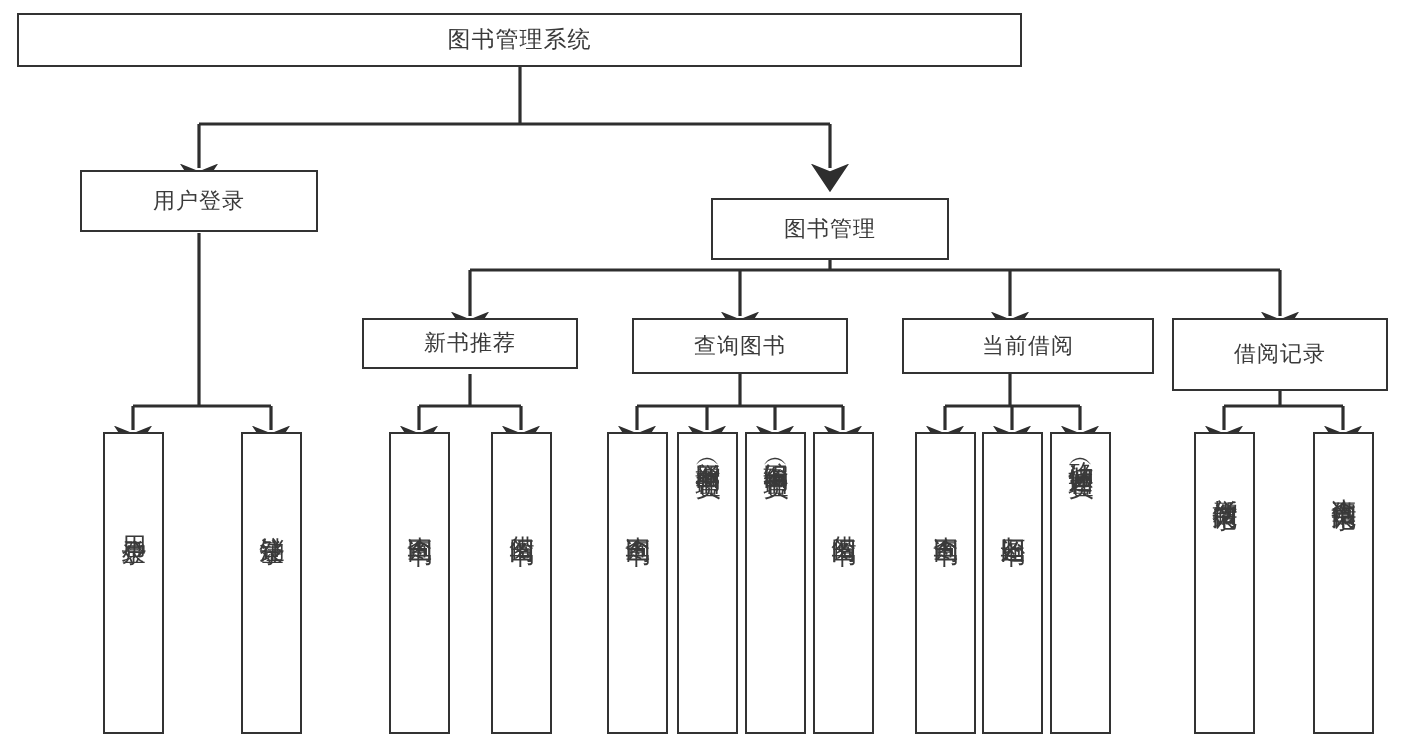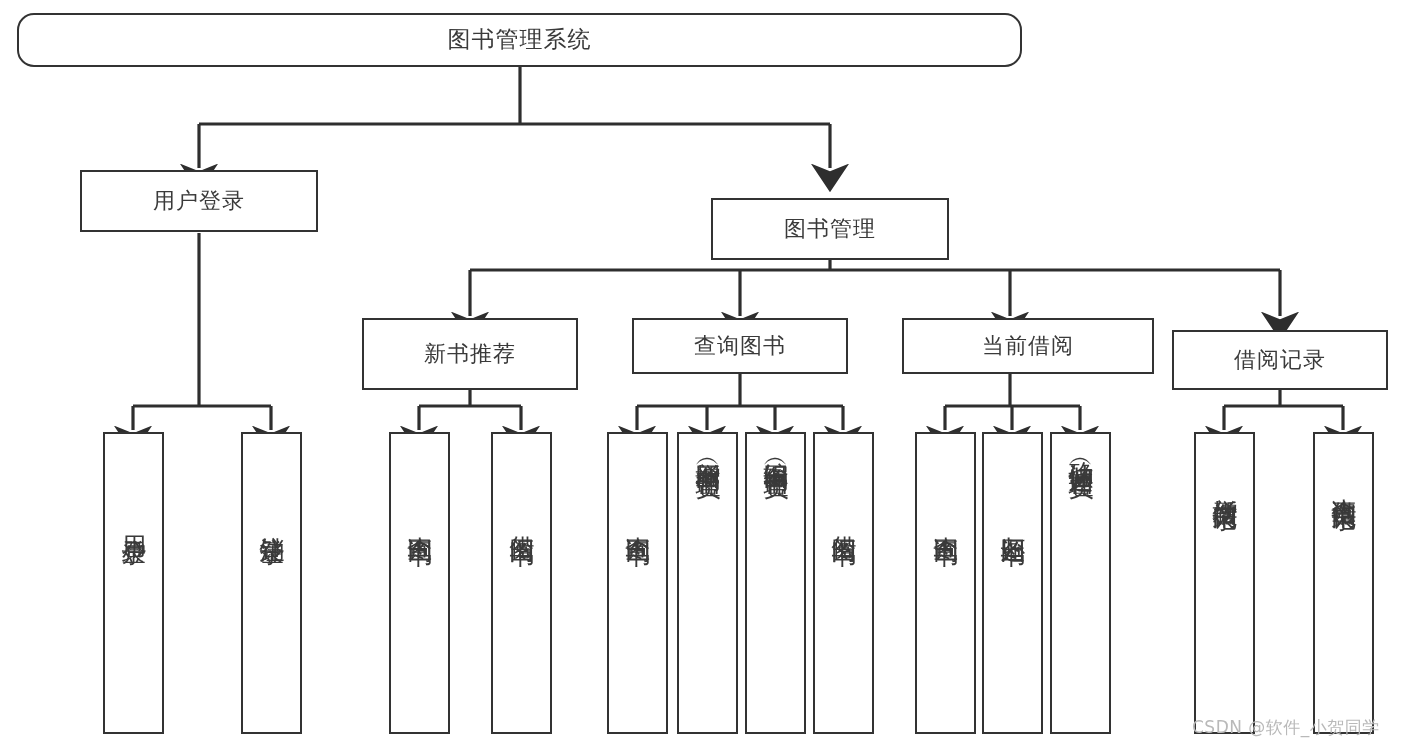--- a/index.html
+++ b/index.html
@@ -124,41 +124,41 @@
       <path d="M1012,406 L1012,430" marker-end="url(#arrow)"></path>
       <path d="M1080,406 L1080,430" marker-end="url(#arrow)"></path>
 
       <path d="M1280,374 L1280,406"></path>
       <path d="M1224,406 L1343,406"></path>
       <path d="M1224,406 L1224,430" marker-end="url(#arrow)"></path>
       <path d="M1343,406 L1343,430" marker-end="url(#arrow)"></path>
     </g>
   </svg>
 
-  <div class="node root horiz" style="left:17px; top:13px; width:1005px; height:54px;border-radius:17px;">
+  <div class="node root horiz" style="left:17px; top:13px; width:1005px; height:54px;">
     <span class="lbl">图书管理系统</span>
   </div>
 
   <div class="node horiz" style="left:80px; top:170px; width:238px; height:62px;">
     <span class="lbl">用户登录</span>
   </div>
   <div class="node horiz" style="left:711px; top:170px; width:238px; height:62px;margin-top:28px;">
     <span class="lbl">图书管理</span>
   </div>
 
-  <div class="node horiz" style="left:362px; top:318px; width:216px; height:72px;">
+  <div class="node horiz" style="left:362px; top:318px; width:216px; height:51px;">
     <span class="lbl">新书推荐</span>
   </div>
   <div class="node horiz" style="left:632px; top:318px; width:216px; height:56px;">
     <span class="lbl">查询图书</span>
   </div>
   <div class="node horiz" style="left:902px; top:318px; width:252px; height:56px;">
     <span class="lbl">当前借阅</span>
   </div>
-  <div class="node horiz" style="left:1172px; top:330px; width:216px; height:60px;">
+  <div class="node horiz" style="left:1172px; top:318px; width:216px; height:73px;">
     <span class="lbl">借阅记录</span>
   </div>
 
   <div class="node vert" style="left:103px; top:432px; width:61px; height:302px;">
     <span class="lbl" style="margin-top:82px;">用户登录</span>
   </div>
   <div class="node vert" style="left:241px; top:432px; width:61px; height:302px;">
     <span class="lbl" style="margin-top:82px;">注销登录</span>
   </div>
 
@@ -192,15 +192,14 @@
     <span class="lbl" style="margin-top:8px;">确认归还（管理员）</span>
   </div>
 
   <div class="node vert" style="left:1194px; top:432px; width:61px; height:302px;">
     <span class="lbl" style="margin-top:44px;">新增借阅记录</span>
   </div>
   <div class="node vert" style="left:1313px; top:432px; width:61px; height:302px;">
     <span class="lbl" style="margin-top:44px;">查询借阅记录</span>
   </div>
 
-  <div class="watermark" style="left:1192px; top:716px;">CSDN @软件_小贺同学</div>
 
 </div>
 
 </body></html>

